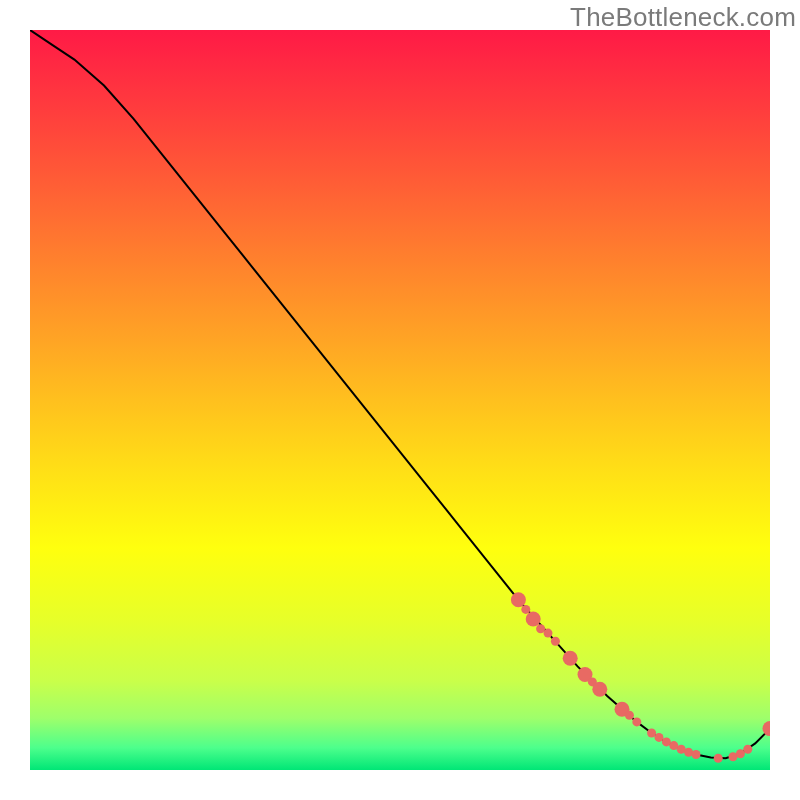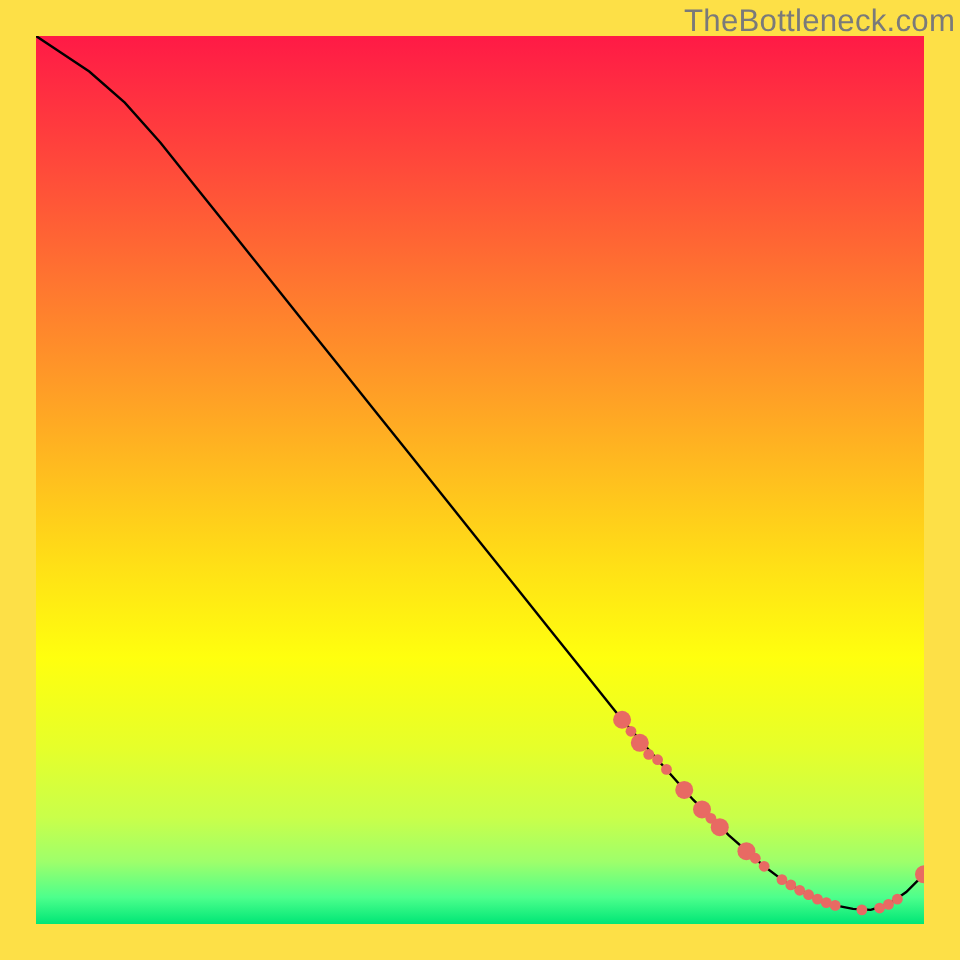--- a/index.html
+++ b/index.html
@@ -8,21 +8,21 @@
     width: 800px;
     height: 800px;
     background: #000;
     overflow: hidden;
     font-family: Arial, Helvetica, sans-serif;
   }
   .frame {
     position: relative;
     width: 800px;
     height: 800px;
-    background: #fde047;
+    background: #ffffff;
   }
   .plot-area {
     position: absolute;
     left: 30px;
     top: 30px;
     width: 740px;
     height: 740px;
     
     background: linear-gradient(
       to bottom,

